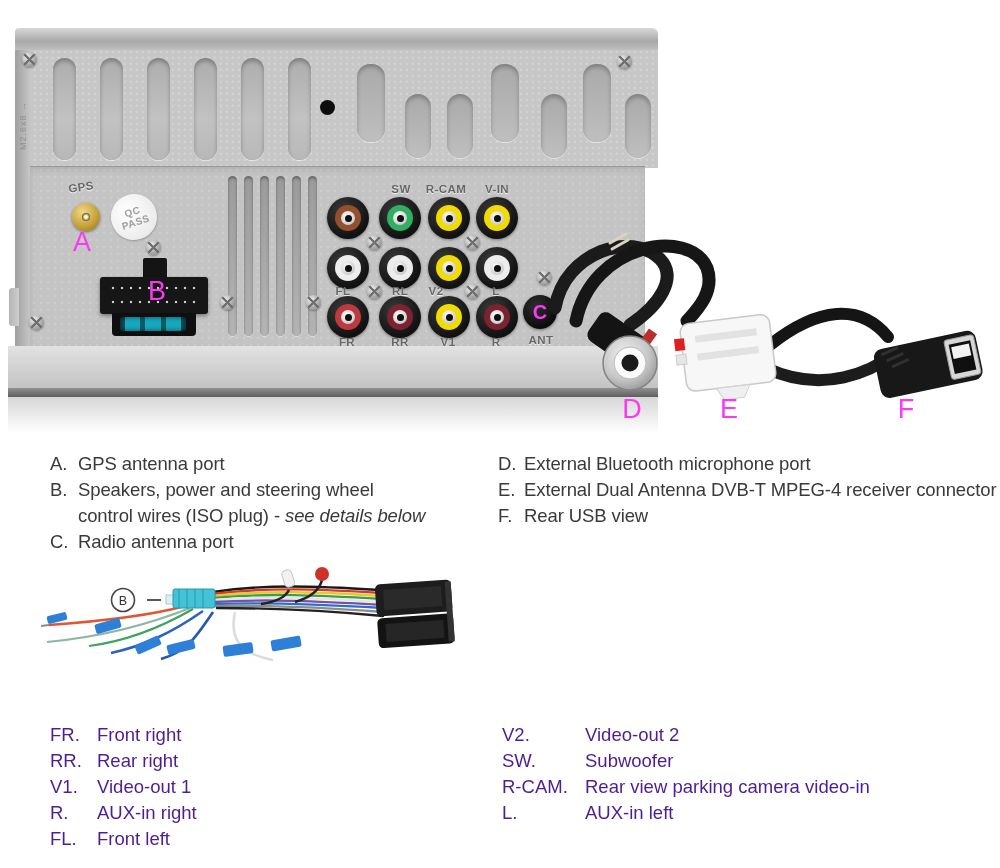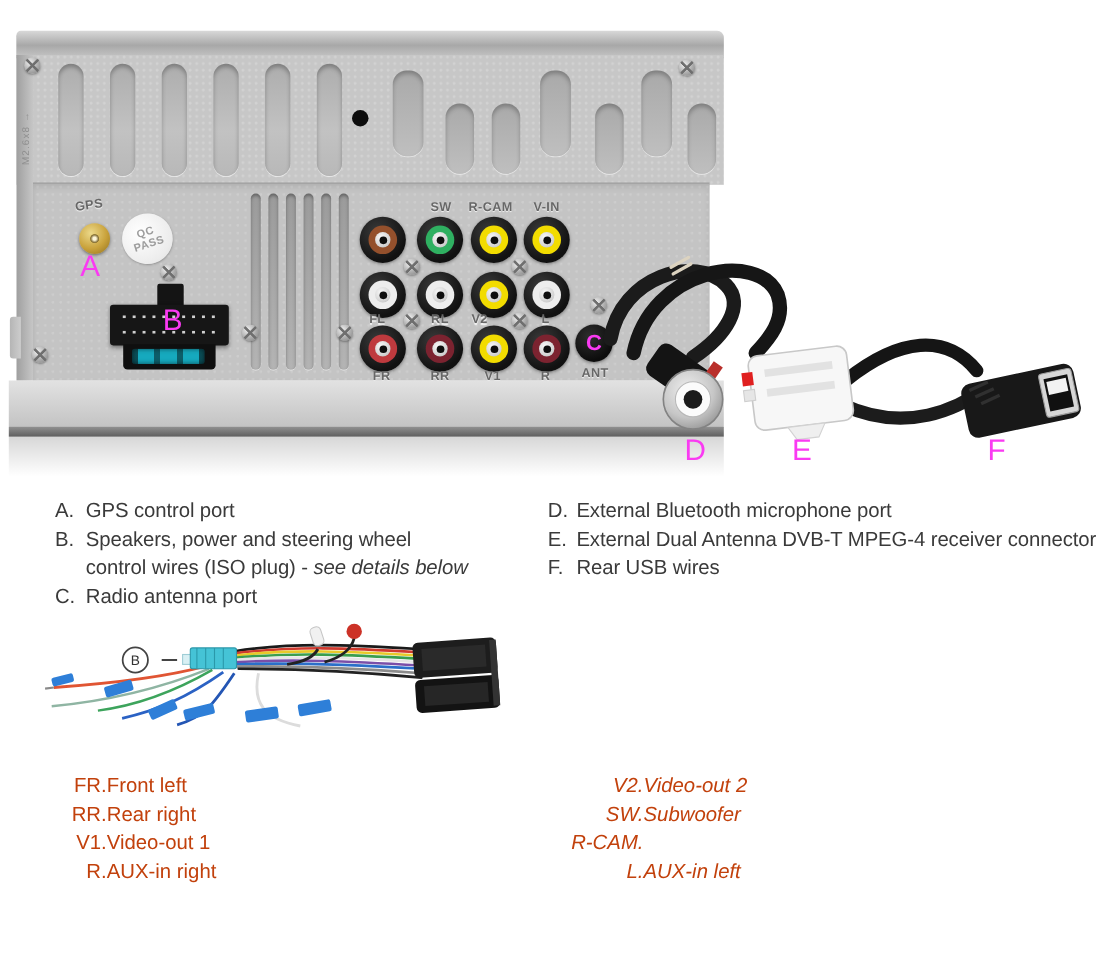--- a/index.html
+++ b/index.html
@@ -119,23 +119,23 @@
   .legend-item { display:flex; line-height:26px; font-size:18.5px; letter-spacing:-.1px; }
   .legend-left .l-letter { width:28px; flex:none; }
   .legend-right .l-letter { width:26px; flex:none; }
   .l-text em { font-style:italic; }
   .l-text { white-space:nowrap; }
 
   
   .harness-svg { position:absolute; left:35px; top:562px; }
 
   
-  .abbr-col { position:absolute; top:701px; color:#c2410c;text-align:right; }
+  .abbr-col { position:absolute; top:722px; color:#4c1d95; }
   .abbr-left { left:50px; }
-  .abbr-right { left:502px;font-style:italic; }
+  .abbr-right { left:502px; }
   .abbr-row { display:flex; line-height:26px; font-size:18.5px; }
   .abbr-left .a-abbr { width:47px; flex:none; }
   .abbr-right .a-abbr { width:83px; flex:none; }
   .a-meaning { white-space:nowrap; }
 
   .cables-svg { position:absolute; left:540px; top:213px; }
 </style>
 </head>
 <body>
 
@@ -340,21 +340,21 @@
     <div class="callout" style="left: 157px; top: 278px; color: rgb(250, 58, 242);">B</div>
     <div class="callout-c" style="left: 540px; top: 312px; color: rgb(250, 58, 242);">C</div>
     <div class="callout" style="left: 632px; top: 396px; color: rgb(250, 58, 242);">D</div>
     <div class="callout" style="left: 729px; top: 396px; color: rgb(250, 58, 242);">E</div>
     <div class="callout" style="left: 906px; top: 396px; color: rgb(250, 58, 242);">F</div>
   </div>
 
   <div class="legend-col legend-left">
     <div class="legend-item">
       <span class="l-letter">A.</span>
-      <span class="l-text">GPS control port</span>
+      <span class="l-text">GPS antenna port</span>
     </div>
     <div class="legend-item">
       <span class="l-letter">B.</span>
       <span class="l-text">Speakers, power and steering wheel</span>
     </div>
     <div class="legend-item">
       <span class="l-letter"></span>
       <span class="l-text"><span>control wires (ISO plug) - </span><em>see details below</em></span>
     </div>
     <div class="legend-item">
@@ -367,21 +367,21 @@
     <div class="legend-item">
       <span class="l-letter">D.</span>
       <span class="l-text">External Bluetooth microphone port</span>
     </div>
     <div class="legend-item">
       <span class="l-letter">E.</span>
       <span class="l-text">External Dual Antenna DVB-T MPEG-4 receiver connector</span>
     </div>
     <div class="legend-item">
       <span class="l-letter">F.</span>
-      <span class="l-text">Rear USB wires</span>
+      <span class="l-text">Rear USB view</span>
     </div>
   </div>
 
   <svg class="harness-svg" width="440" height="135" viewBox="0 0 440 135">
 
     <path d="M150,44 C110,55 55,60 14,63" fill="none" stroke="#e05533" stroke-width="2.6"></path>
     <path d="M14,63 L6,64" stroke="#8a8a8a" stroke-width="2"></path>
     <path d="M155,46 C105,66 55,76 12,80" fill="none" stroke="#8fb5a3" stroke-width="2.2"></path>
     <path d="M158,47 C118,70 85,80 54,84" fill="none" stroke="#3da45c" stroke-width="2.2"></path>
     <path d="M168,49 C135,72 108,84 76,91" fill="none" stroke="#2b62c4" stroke-width="2.6"></path>
@@ -429,47 +429,52 @@
     </g>
 
     <circle cx="88" cy="38" r="11.5" fill="#fff" stroke="#444" stroke-width="1.6"></circle>
     <text x="88" y="42.5" text-anchor="middle" font-size="12.5" fill="#333" font-family="Liberation Sans, sans-serif">B</text>
     <line x1="112" y1="38" x2="126" y2="38" stroke="#444" stroke-width="1.8"></line>
   </svg>
 
   <div class="abbr-col abbr-left">
     <div class="abbr-row">
         <span class="a-abbr">FR.</span>
-        <span class="a-meaning">Front left</span>
+        <span class="a-meaning">Front right</span>
       </div>
     <div class="abbr-row">
         <span class="a-abbr">RR.</span>
         <span class="a-meaning">Rear right</span>
       </div>
     <div class="abbr-row">
         <span class="a-abbr">V1.</span>
         <span class="a-meaning">Video-out 1</span>
       </div>
     <div class="abbr-row">
         <span class="a-abbr">R.</span>
         <span class="a-meaning">AUX-in right</span>
       </div>
+    <div class="abbr-row">
+        <span class="a-abbr">FL.</span>
+        <span class="a-meaning">Front left</span>
+      </div>
   </div>
 
   <div class="abbr-col abbr-right">
     <div class="abbr-row">
         <span class="a-abbr">V2.</span>
         <span class="a-meaning">Video-out 2</span>
       </div>
     <div class="abbr-row">
         <span class="a-abbr">SW.</span>
         <span class="a-meaning">Subwoofer</span>
       </div>
     <div class="abbr-row">
         <span class="a-abbr">R-CAM.</span>
+        <span class="a-meaning">Rear view parking camera video-in</span>
       </div>
     <div class="abbr-row">
         <span class="a-abbr">L.</span>
         <span class="a-meaning">AUX-in left</span>
       </div>
   </div>
 
 </div>
 
 </body></html>

